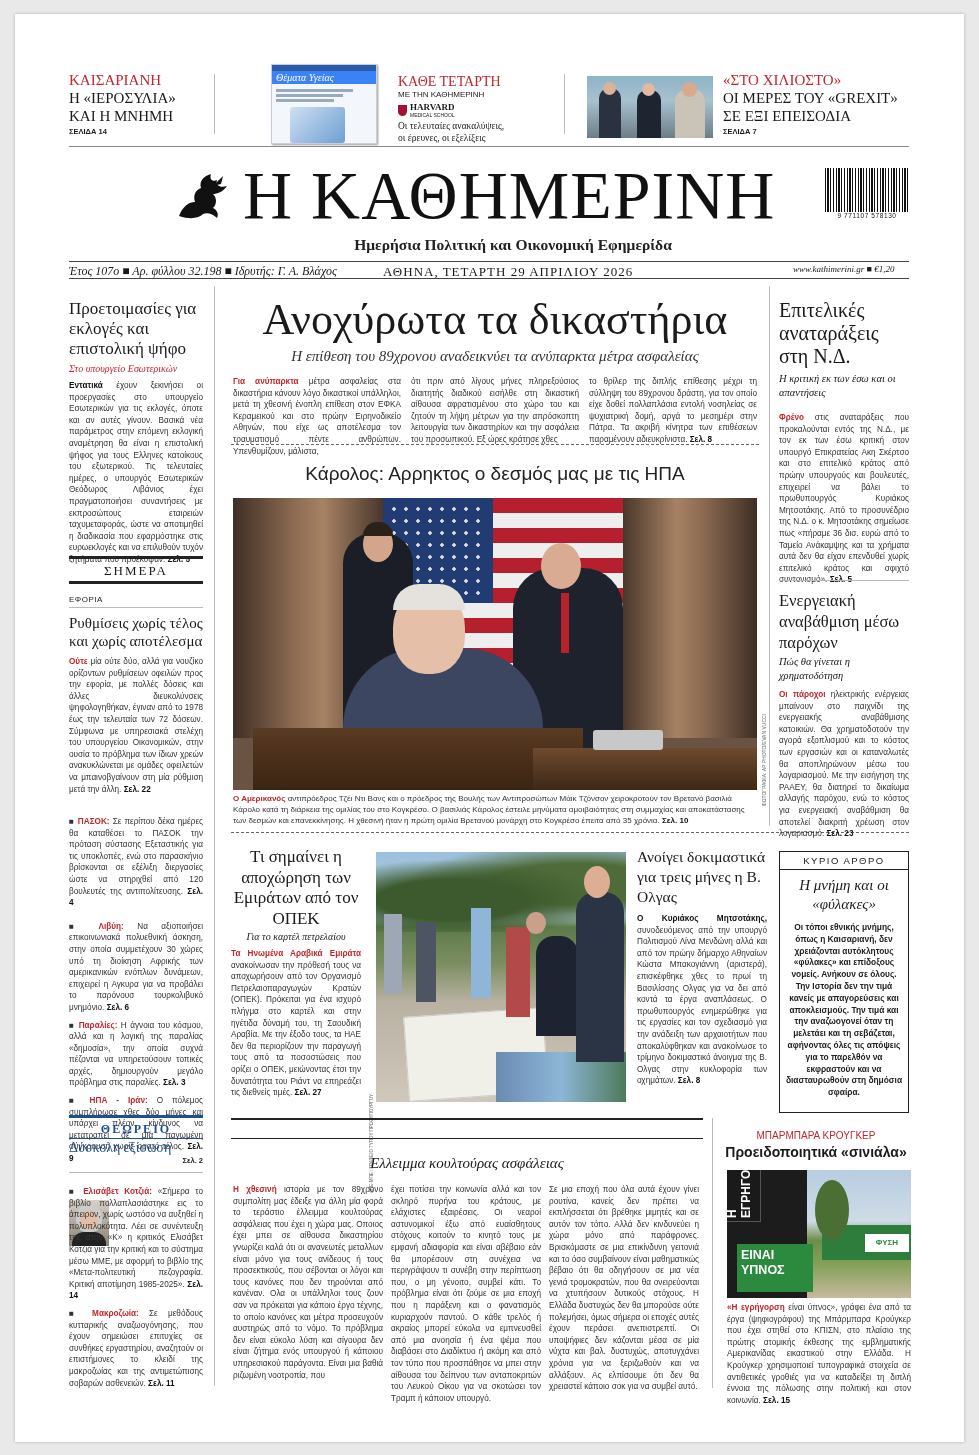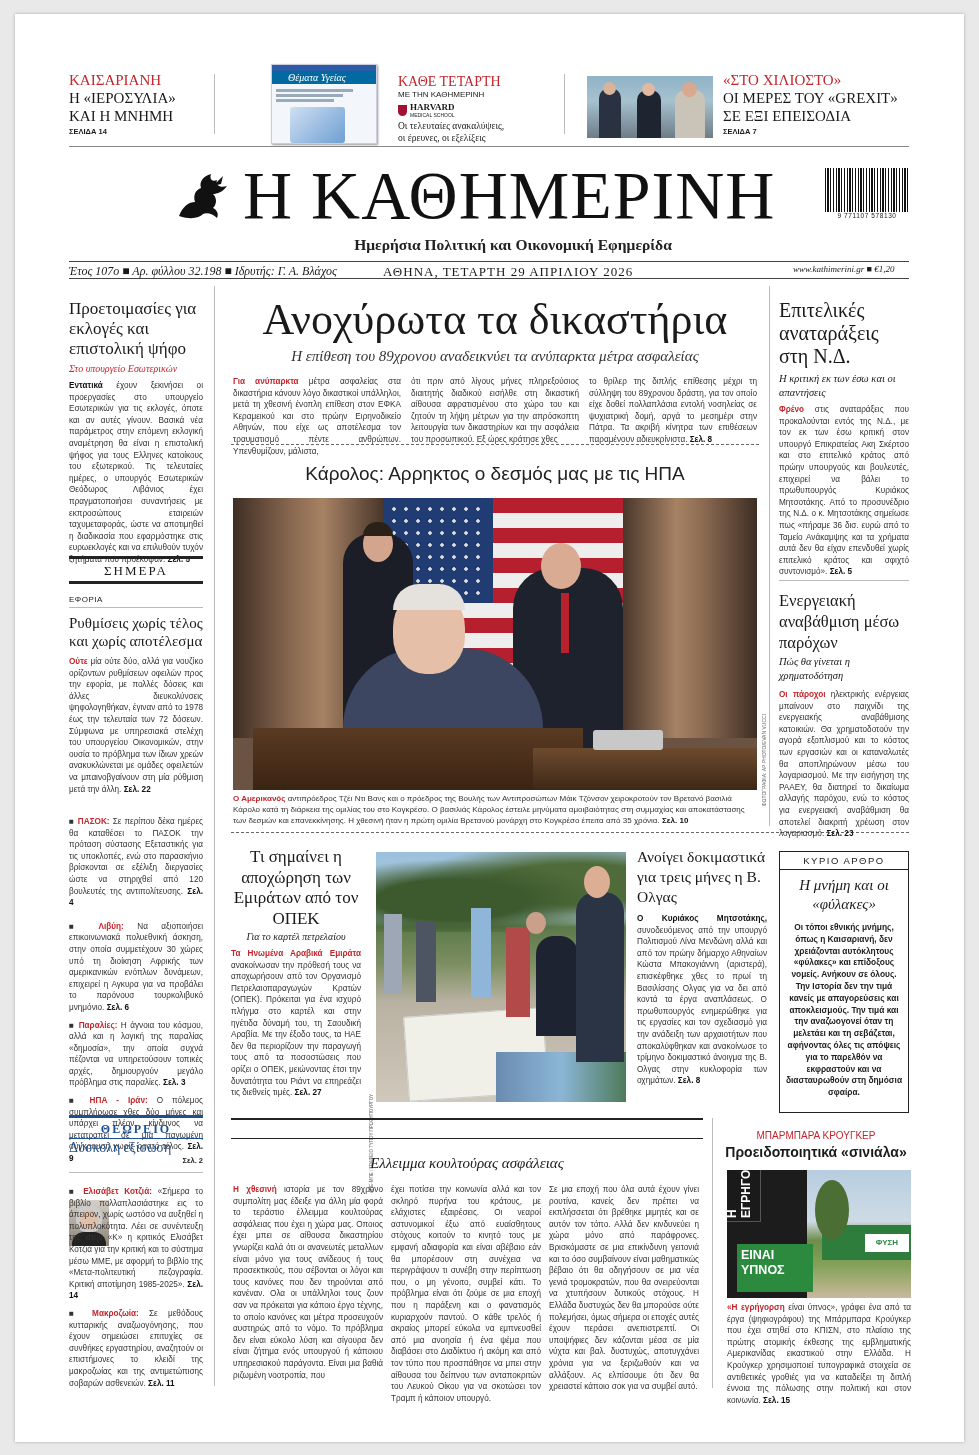--- a/index.html
+++ b/index.html
@@ -29,21 +29,21 @@
   <div class="abs" style="left:54px;top:58px;width:150px;">
     <div class="serif red" style="font-size:15px;line-height:17px;">ΚΑΙΣΑΡΙΑΝΗ</div>
     <div class="serif" style="font-size:15px;line-height:18px;">Η «ΙΕΡΟΣΥΛΙΑ»</div>
     <div class="serif" style="font-size:15px;line-height:18px;">ΚΑΙ Η ΜΝΗΜΗ</div>
     <div class="pageref" style="margin-top:2px;font-size:7.5px">ΣΕΛΙΔΑ 14</div>
   </div>
   <div class="vr" style="left:199px;top:60px;height:60px;background:#bbb"></div>
 
   <div class="abs" style="left:256px;top:50px;width:106px;height:80px;background:#f3f6fa;border:1px solid #ccd;box-shadow:1px 1px 2px #999;overflow:hidden">
     <div style="height:6px;background:#2a5ca8"></div>
-    <div class="serif" style="font-size:10px;color:#fff;background:#0369a1;padding:1px 16px;font-style:italic">Θέματα Υγείας</div>
+    <div class="serif" style="font-size:10px;color:#fff;background:#3b82f6;padding:1px 4px;font-style:italic">Θέματα Υγείας</div>
     <div style="padding:3px 4px">
       <div style="height:3px;background:#9ab;margin:2px 0;width:80%"></div>
       <div style="height:3px;background:#9ab;margin:2px 0;width:70%"></div>
       <div style="height:3px;background:#9ab;margin:2px 0;width:60%"></div>
     </div>
     <div style="position:absolute;left:18px;top:42px;width:55px;height:36px;background:linear-gradient(135deg,#cfe0f2,#6e9fd3);border-radius:3px"></div>
   </div>
   <div class="abs" style="left:383px;top:60px;width:150px">
     <div class="serif red" style="font-size:14px;line-height:16px">ΚΑΘΕ ΤΕΤΑΡΤΗ</div>
     <div class="sans" style="font-size:8px;line-height:10px">ΜΕ ΤΗΝ ΚΑΘΗΜΕΡΙΝΗ</div>
@@ -202,21 +202,21 @@
   <div class="abs sans" style="left:354px;top:1080px;font-size:4.5px;color:#666;writing-mode:vertical-rl;transform:rotate(180deg)">ΑΠΕ-ΜΠΕ / ΓΡΑΦΕΙΟ ΤΥΠΟΥ ΠΡΩΘΥΠΟΥΡΓΟΥ</div>
 
   <div class="abs" style="left:622px;top:833px;width:130px">
     <div class="serif" style="font-size:15.5px;line-height:20px">Ανοίγει δοκιμαστικά για τρεις μήνες η Β. Ολγας</div>
     <div class="bodytxt" style="margin-top:6px"><b>Ο Κυριάκος Μητσοτάκης,</b><span> συνοδευόμενος από την υπουργό Πολιτισμού Λίνα Μενδώνη αλλά και από τον πρώην δήμαρχο Αθηναίων Κώστα Μπακογιάννη (αριστερά), επισκέφθηκε χθες το πρωί τη Βασιλίσσης Ολγας για να δει από κοντά τα έργα αναπλάσεως. Ο πρωθυπουργός ενημερώθηκε για τις εργασίες και τον σχεδιασμό για την ανάδειξη των αρχαιοτήτων που αποκαλύφθηκαν και ανακοίνωσε το τρίμηνο δοκιμαστικό άνοιγμα της Β. Ολγας στην κυκλοφορία των οχημάτων.</span> <b>Σελ. 8</b></div>
   </div>
 
   <div class="vr" style="left:754px;top:272px;height:540px;background:#bbb"></div>
   <div class="abs" style="left:764px;top:285px;width:130px">
     <div class="serif" style="font-size:20px;line-height:23px">Επιτελικές αναταράξεις στη Ν.Δ.</div>
-    <div class="serif" style="font-size:10.5px;font-style:italic;line-height:14px;margin:4px 0 4px">Η κριτική εκ των έσω και οι απαντήσεις</div>
+    <div class="serif" style="font-size:10.5px;font-style:italic;line-height:14px;margin:4px 0 12px">Η κριτική εκ των έσω και οι απαντήσεις</div>
     <div class="bodytxt"><b class="red" style="color:#c1272d">Φρένο</b><span> στις αναταράξεις που προκαλούνται εντός της Ν.Δ., με τον εκ των έσω κριτική στον υπουργό Επικρατείας Ακη Σκέρτσο και στο επιτελικό κράτος από πρώην υπουργούς και βουλευτές, επιχειρεί να βάλει το πρωθυπουργός Κυριάκος Μητσοτάκης. Από το προσυνέδριο της Ν.Δ. ο κ. Μητσοτάκης σημείωσε πως «πήραμε 36 δισ. ευρώ από το Ταμείο Ανάκαμψης και τα χρήματα αυτά δεν θα είχαν επενδυθεί χωρίς επιτελικό κράτος και σφιχτό συντονισμό».</span> <b>Σελ. 5</b></div>
   </div>
   <div class="hr" style="left:764px;top:566px;width:130px;background:#bbb"></div>
 
   <div class="abs" style="left:764px;top:576px;width:130px">
     <div class="serif" style="font-size:16.5px;line-height:21px">Ενεργειακή αναβάθμιση μέσω παρόχων</div>
     <div class="serif" style="font-size:10.5px;font-style:italic;line-height:14px;margin:2px 0 6px">Πώς θα γίνεται η χρηματοδότηση</div>
     <div class="bodytxt"><b class="red" style="color:#c1272d">Οι πάροχοι</b><span> ηλεκτρικής ενέργειας μπαίνουν στο παιχνίδι της ενεργειακής αναβάθμισης κατοικιών. Θα χρηματοδοτούν την αγορά εξοπλισμού και το κόστος των εργασιών και οι καταναλωτές θα αποπληρώνουν μέσω του λογαριασμού. Με την εισήγηση της ΡΑΑΕΥ, θα διατηρεί το δικαίωμα αλλαγής παρόχου, ενώ το κόστος για ενεργειακή αναβάθμιση θα αποτελεί διακριτή χρέωση στον λογαριασμό.</span> <b>Σελ. 23</b></div>
   </div>
 

